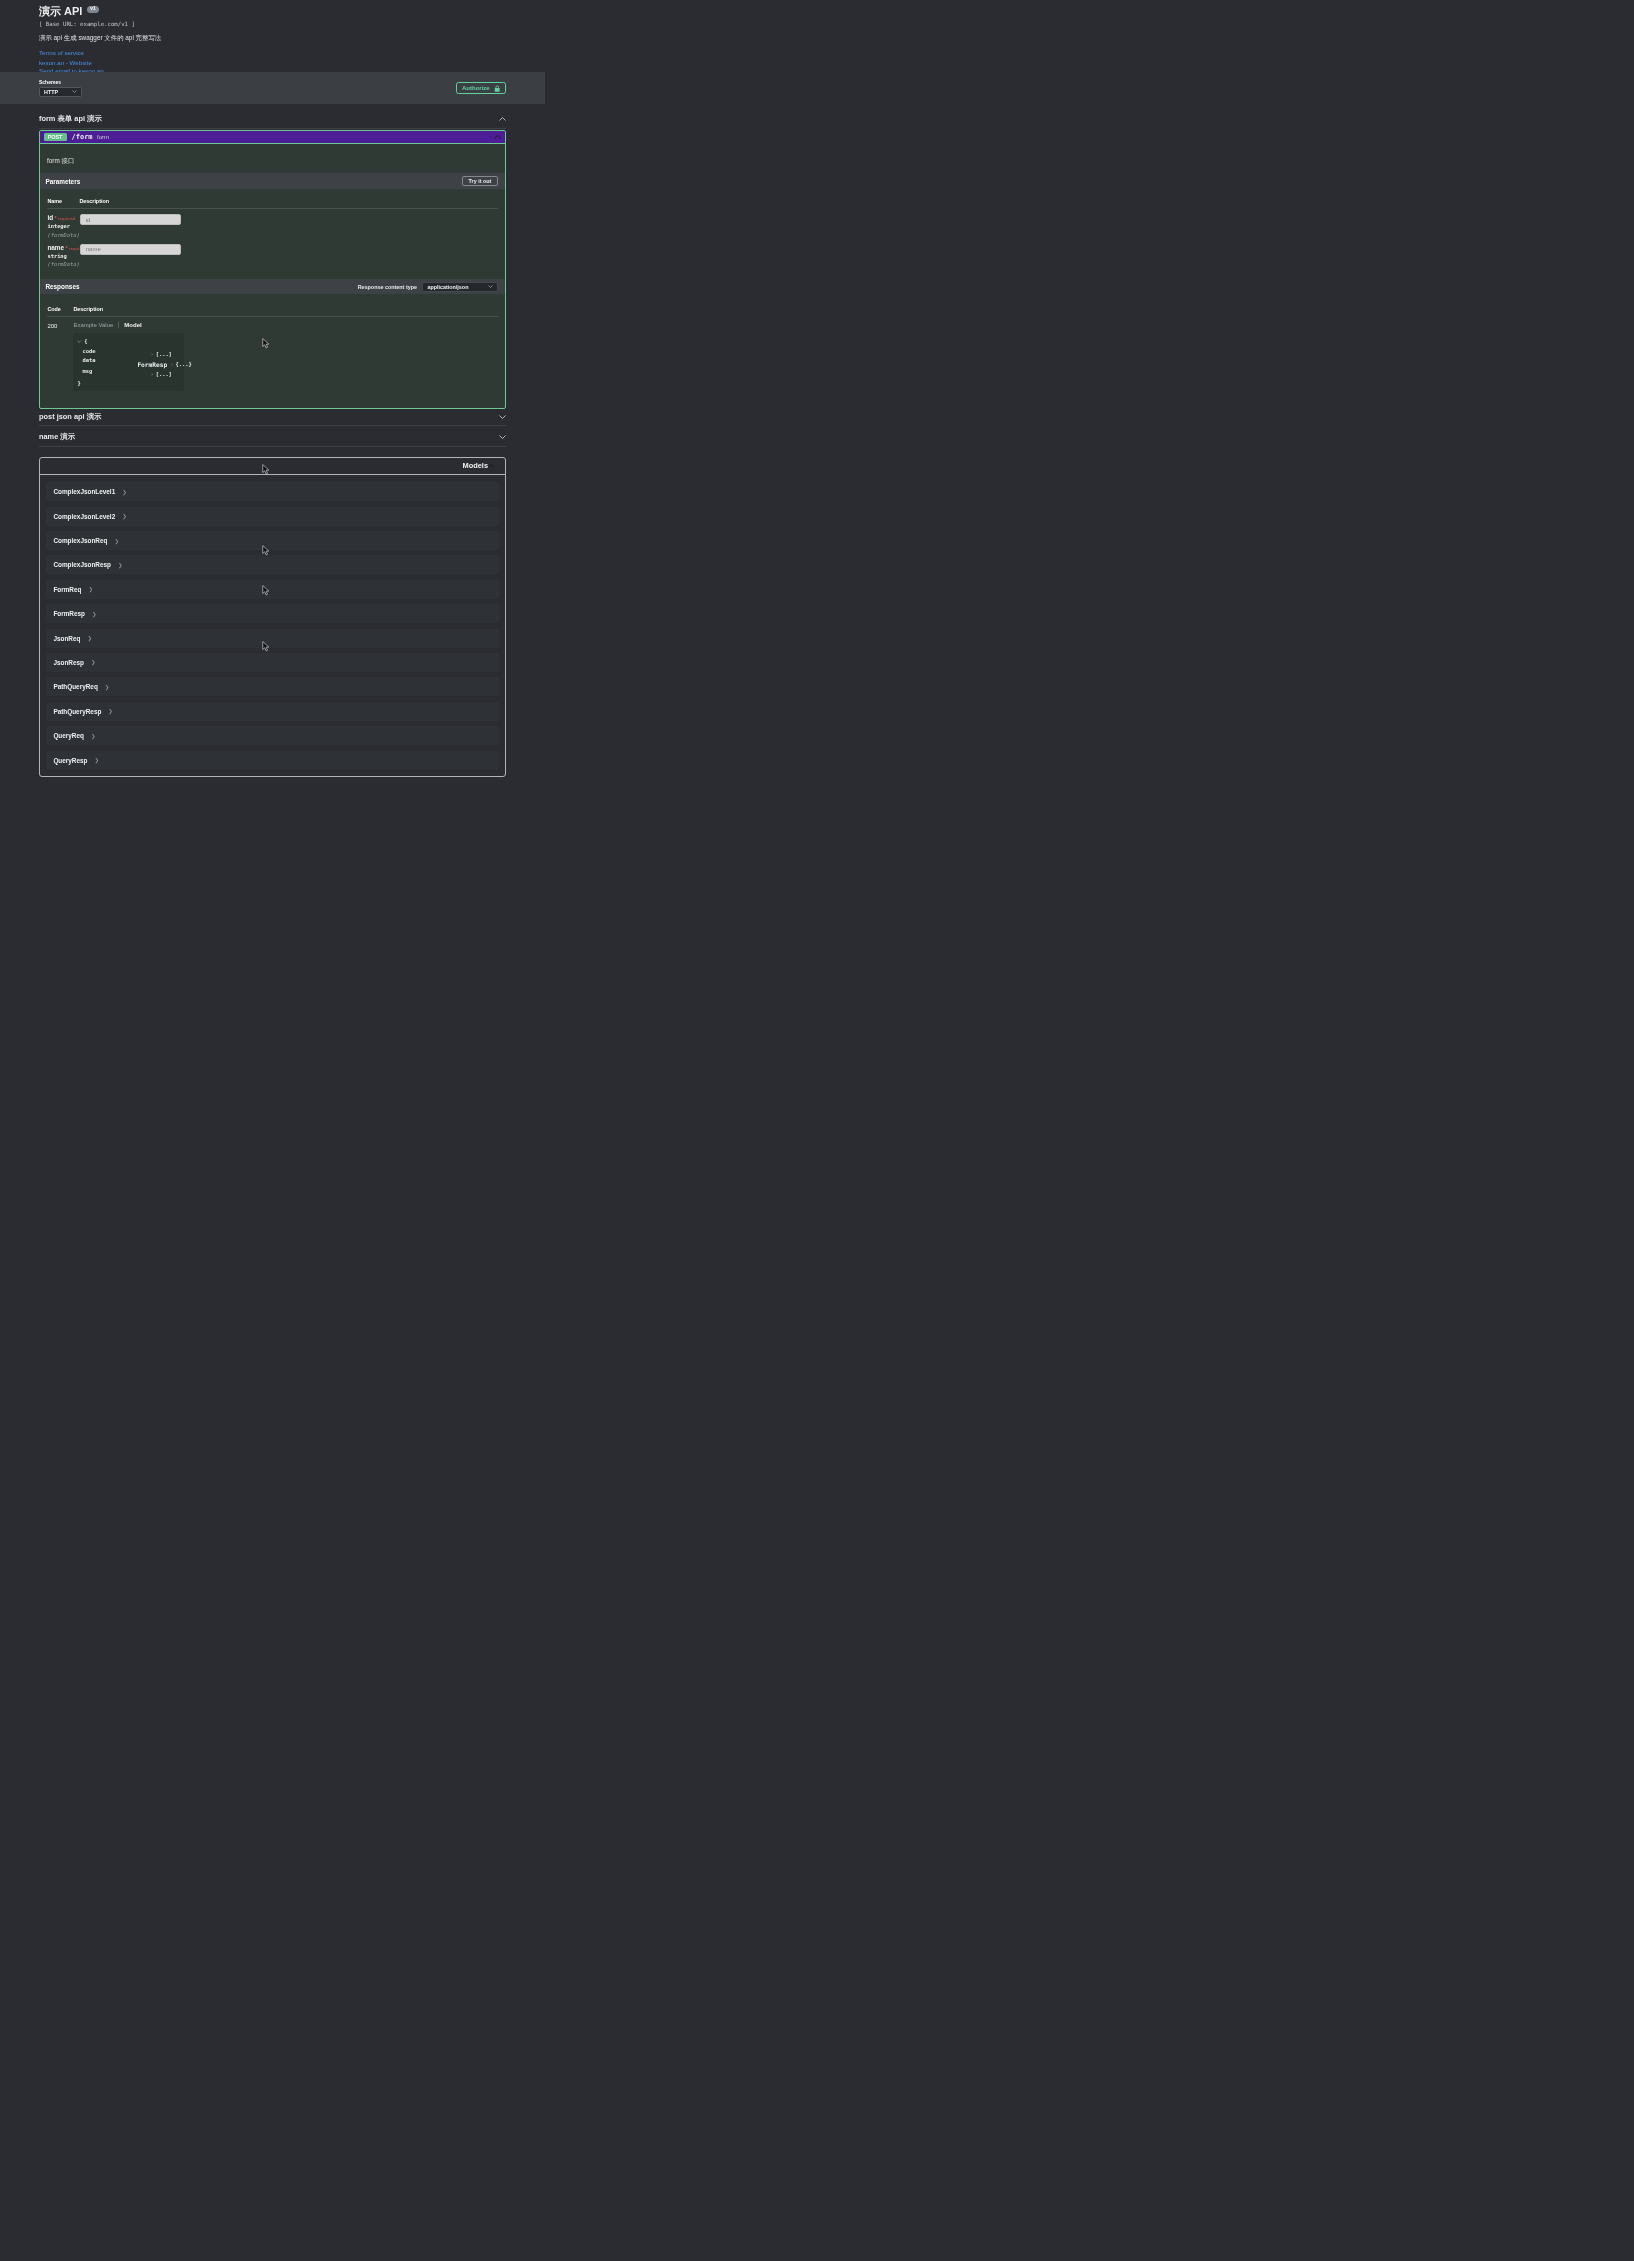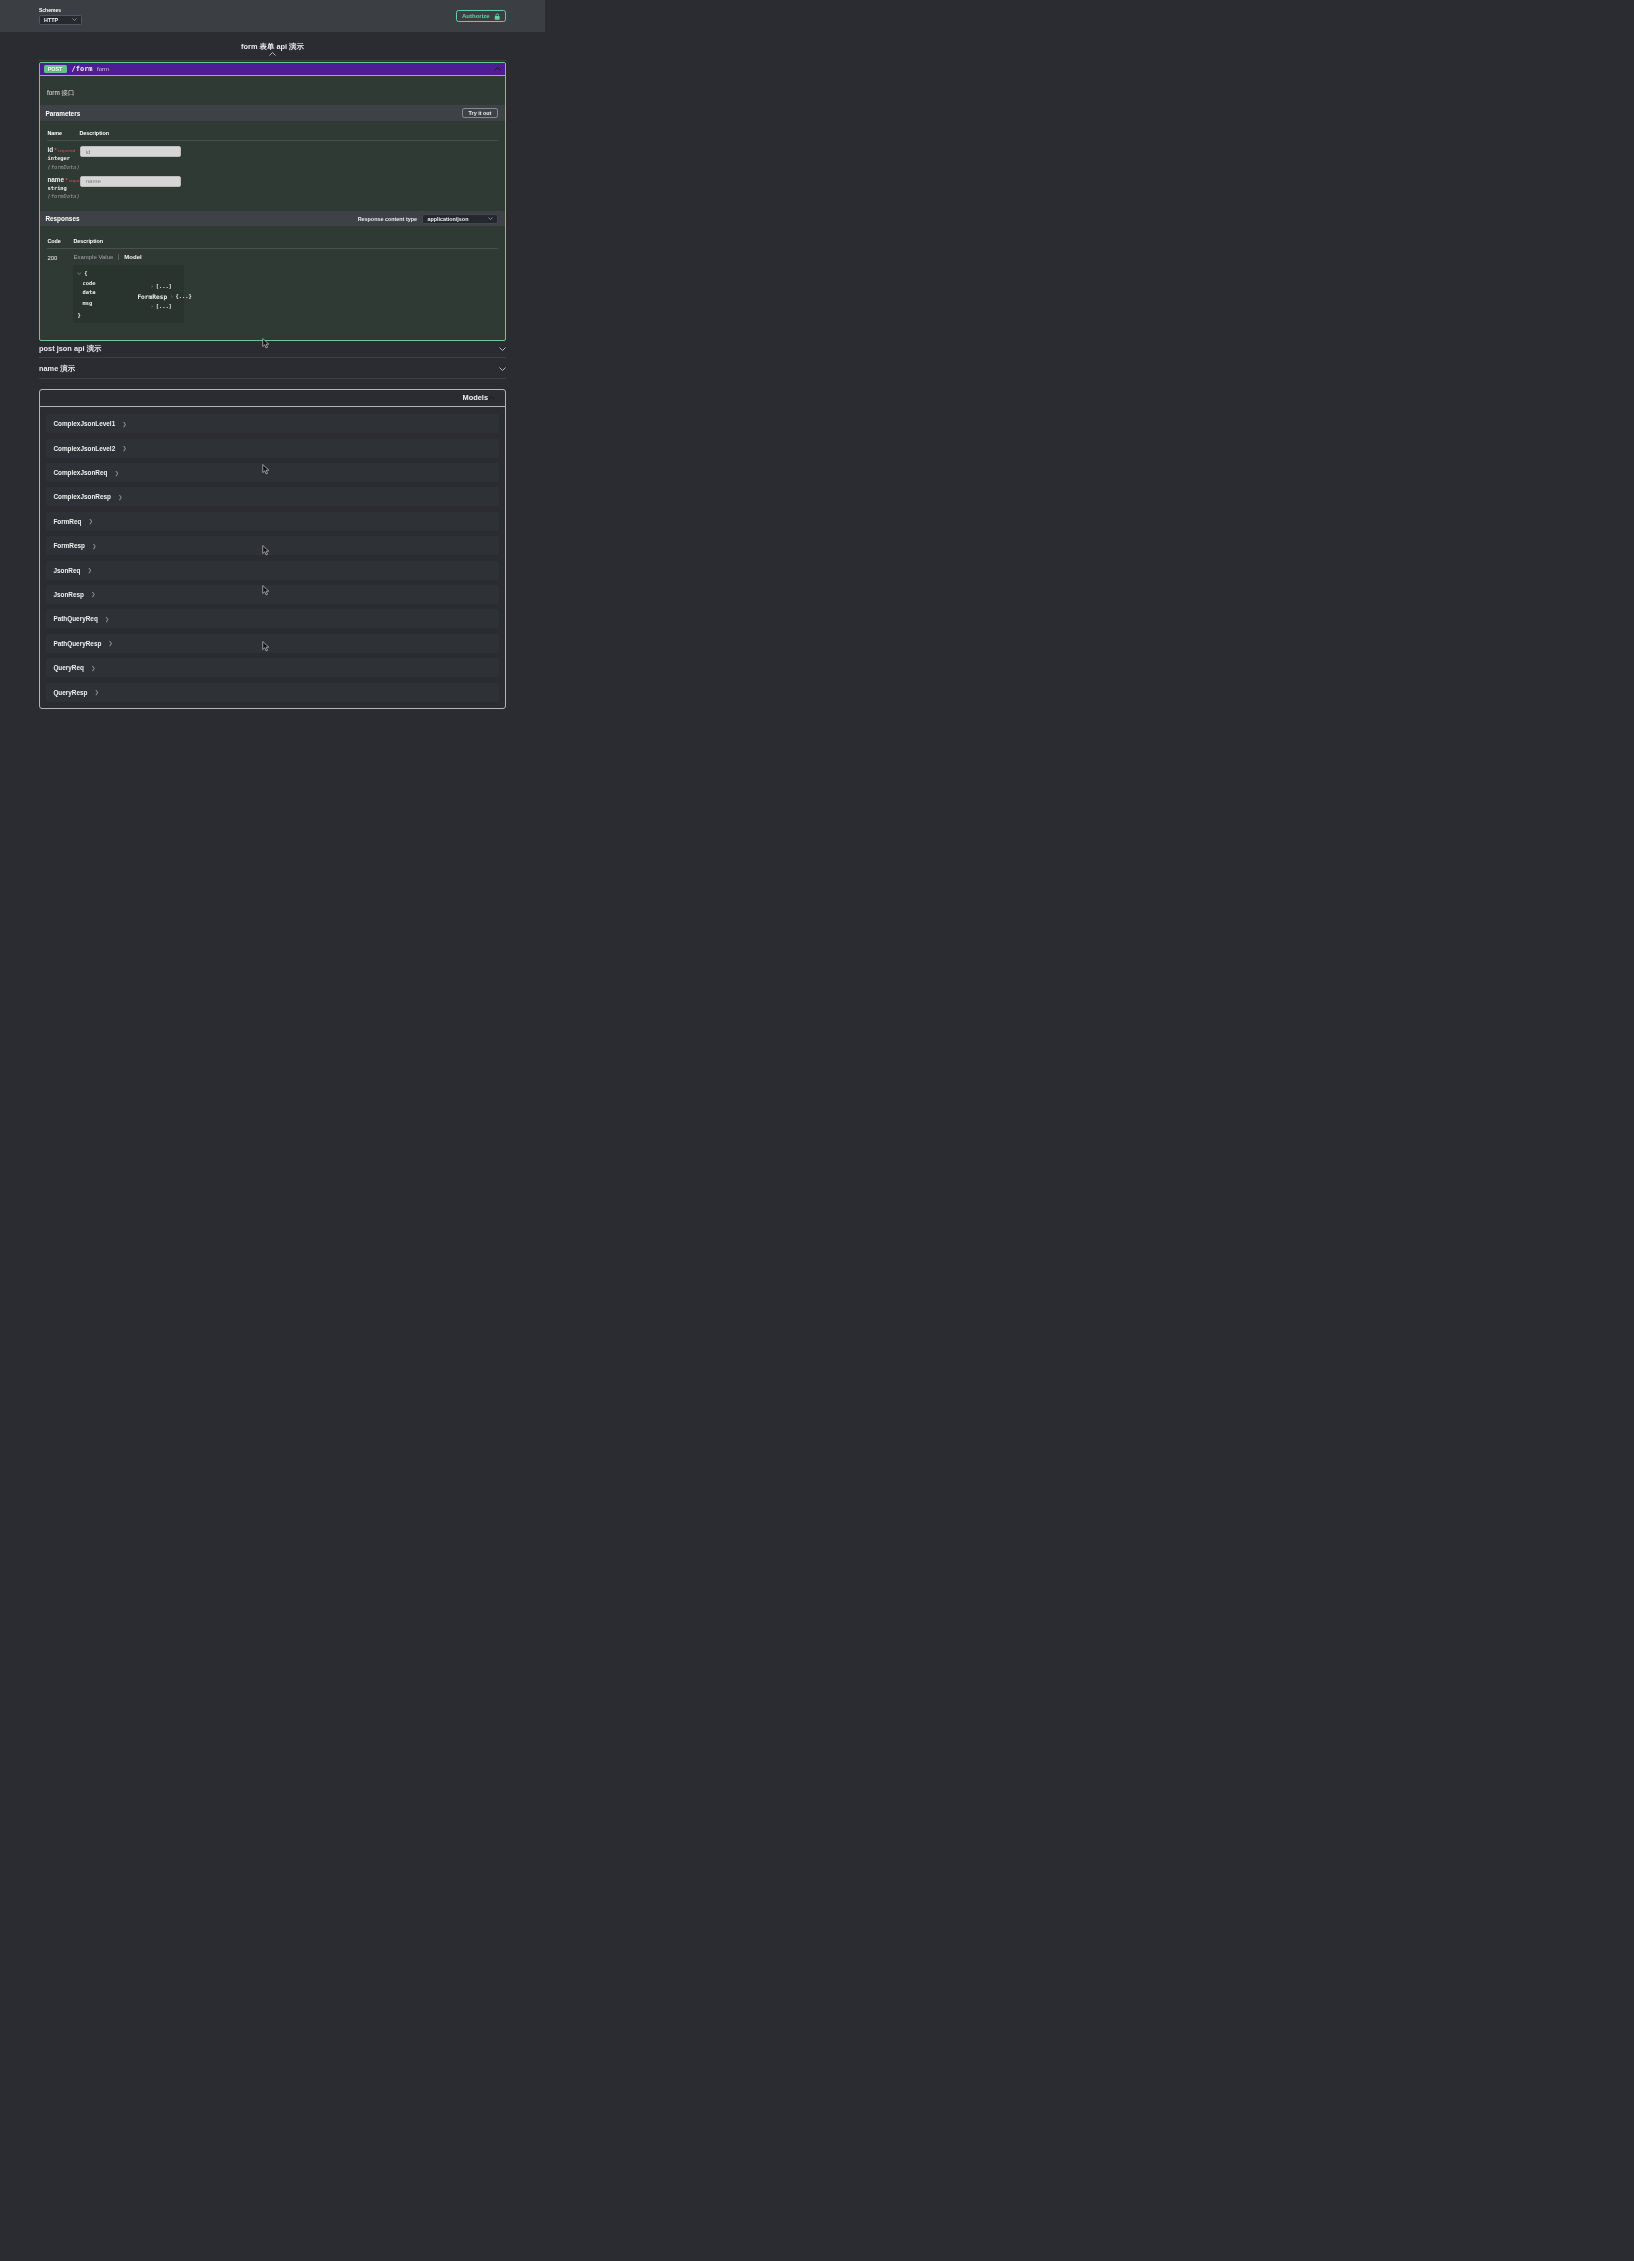--- a/index.html
+++ b/index.html
@@ -46,21 +46,21 @@
   }
   .authorize-btn span { color:#60d2a2; font-size:6px; font-weight:bold; }
 
   
   #main { padding:0 39px; }
   .tag-section {
     display:flex; align-items:center; justify-content:space-between;
     border-bottom:0.5px solid #3c3f44; cursor:pointer;
   }
   .tag-section h4 { font-size:7.4px; font-weight:bold; color:#e9eaec; }
-  .tag-first { margin-top:10px; padding-bottom:4px;flex-direction:column; }
+  .tag-first { margin-top:10px; padding-bottom:4px; }
   .tag-mid   { padding:3.5px 0 3px; }
   .tag-last  { padding:5.4px 0 4px; }
 
   
   .opblock { margin-top:1px; border:0.5px solid #6dc993; border-radius:2px; background:#303a34; }
   .opblock-header {
     height:13px; background:#4c1d95; border-bottom:0.5px solid #6dc993;
     border-radius:1.5px 1.5px 0 0; display:flex; align-items:center; padding:0 4px 0 3.5px; cursor:pointer;
   }
   .post-badge {
@@ -149,20 +149,34 @@
   .m-chevron { margin-left:7px; color:#898c90; font-size:5.4px; font-weight:bold; }
 
   
   .cursor { position:absolute; width:7.4px; height:11px; pointer-events:none; }
 </style>
 </head>
 <body>
 
 <div id="page">
 
+  <div id="info">
+    <div class="title-row">
+      <h1 class="api-title">演示 API</h1>
+      <span class="version-badge">v1</span>
+    </div>
+    <div class="base-url mono">[ Base URL: example.com/v1 ]</div>
+    <div class="api-description">演示 api 生成 swagger 文件的 api 完整写法</div>
+    <div class="links">
+      <a href="#" class="terms">Terms of service</a>
+      <a href="#" class="website">keson.an - Website</a>
+      <a href="#" class="email">Send email to keson.an</a>
+
+    </div>
+  </div>
 
   <div id="scheme-bar">
     <div class="schemes-block">
       <div class="schemes-label">Schemes</div>
       <div class="scheme-select">
         <span class="sel-text">HTTP</span>
         <svg width="5" height="3" viewBox="0 0 10 6">
             <polyline points="1,1 5,5 9,1" stroke="#a6abb0" stroke-width="1.5" fill="none"></polyline>
           </svg>
       </div>

